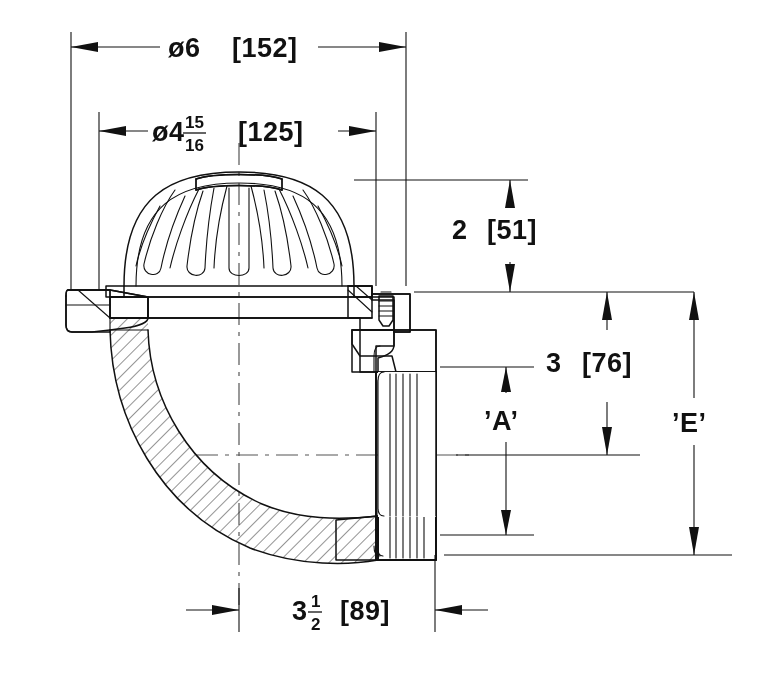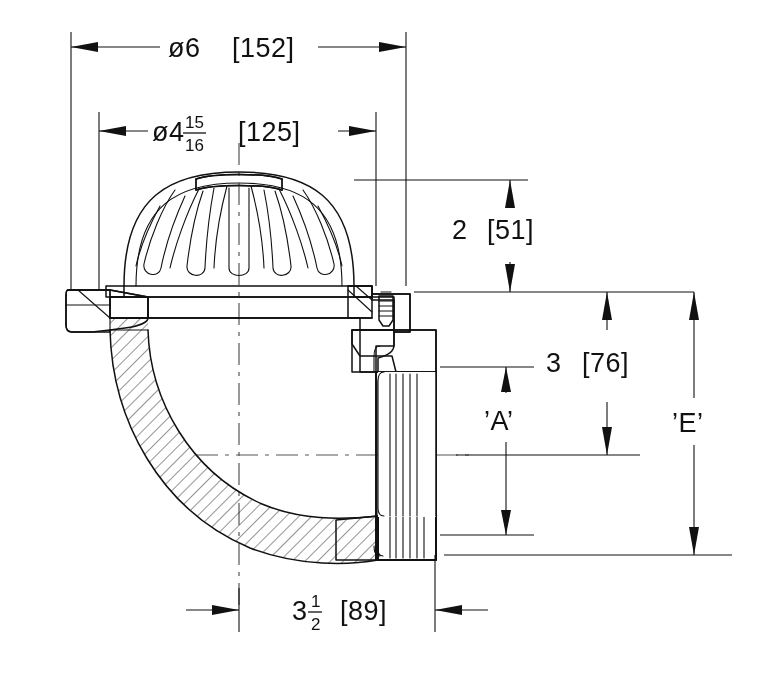--- a/index.html
+++ b/index.html
@@ -11,20 +11,21 @@
     width: 780px;
     height: 674px;
     font-family: "Liberation Sans", sans-serif;
     overflow: hidden;
   }
   #drawing-root {
     position: relative;
     width: 780px;
     height: 674px;
     background: #ffffff;
+    font-weight: bold;
   }
   svg#cad {
     display: block;
     width: 780px;
     height: 674px;
   }
   .obj-line {
     stroke: #111111;
     stroke-width: 1.5;
     fill: none;

